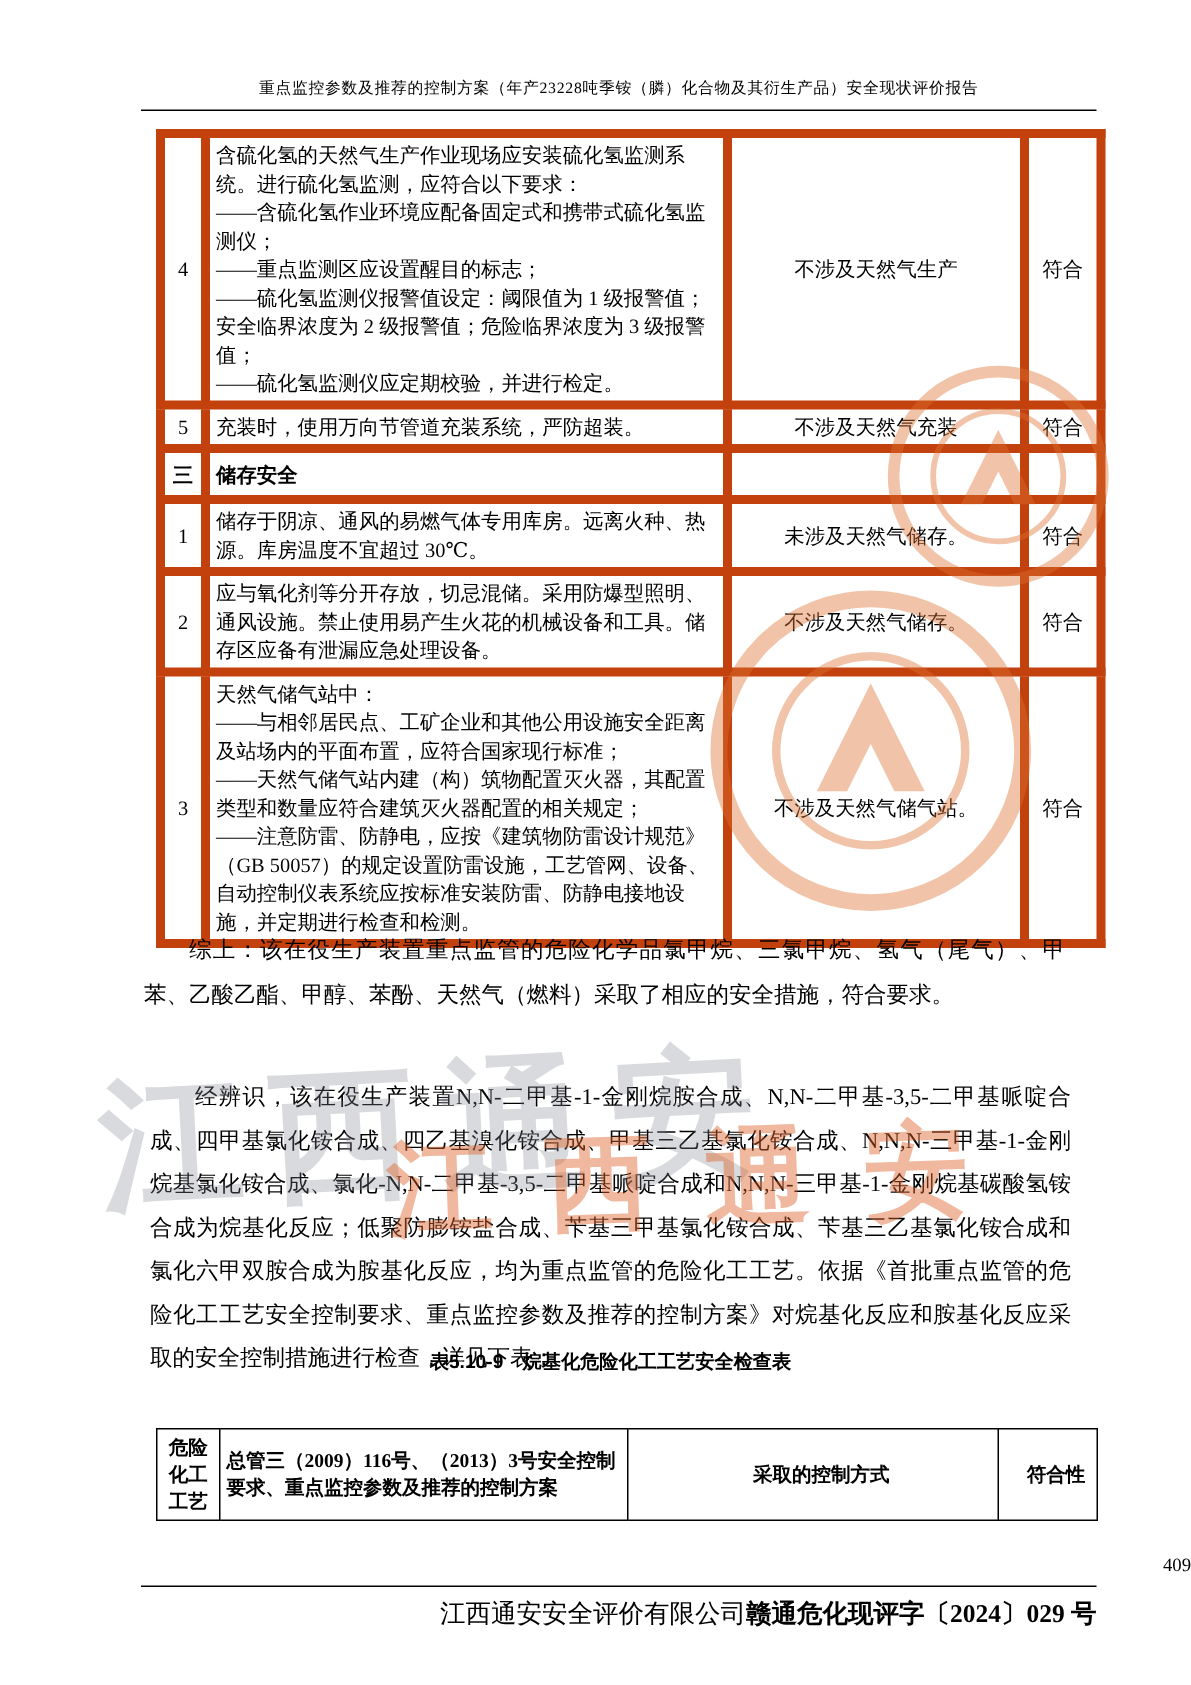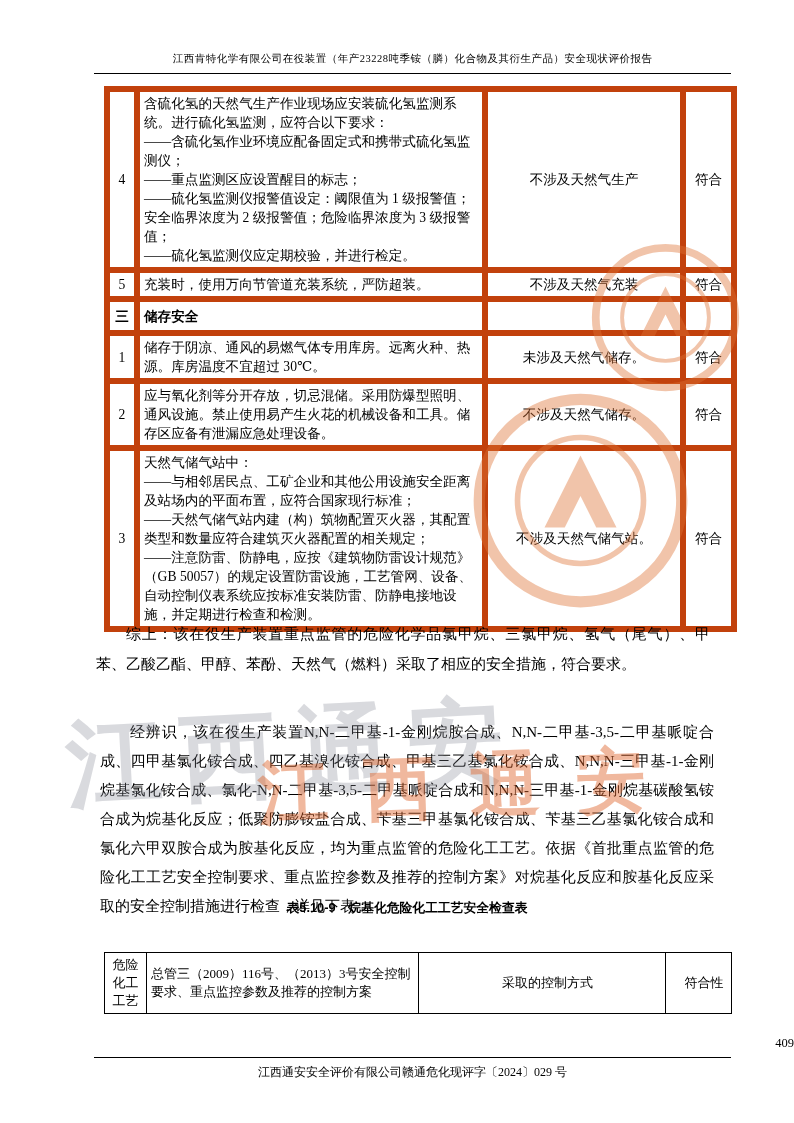--- a/index.html
+++ b/index.html
@@ -22,21 +22,21 @@
 
   
   table { border-collapse:collapse; table-layout:fixed; }
   .t1 { position:absolute; top:86px; left:104px; width:627px; }
   .t1 td { border:6px solid #c2410c; font-size:13.6px; line-height:19px; padding:2px 4px; vertical-align:middle; }
   .t1 .c-num { text-align:center; padding:2px 1px; }
   .t1 .c-content { text-align:left; white-space:pre-line; }
   .t1 .c-status, .t1 .c-result { text-align:center; }
   .t1 tr.section td { font-weight:bold; height:24px; }
 
-  .t2 { position:absolute; top:952px; left:104px; width:627px; }
+  .t2 { position:absolute; top:952px; left:104px; width:627px;font-weight:bold; }
   .t2 td { border:1px solid #000; font-size:13px; line-height:18px; padding:3px 4px; vertical-align:middle; }
   .t2 .h-proc { text-align:center; padding:3px 6px; }
   .t2 .h-req { text-align:left; }
   .t2 .h-ctrl, .t2 .h-conf { text-align:center;padding-left:15px; }
 
   
   .p-summary {
     position:absolute; top:604px; left:96px; width:614px;
     font-size:15px; line-height:30px; text-align:justify; text-indent:2em;
   }
@@ -52,22 +52,22 @@
   }
   .t2-caption {
     position:absolute; top:900px; left:100px; width:614px;
     text-align:center; font-weight:bold; font-size:12.8px;
     font-family:"Liberation Sans","DejaVu Sans",sans-serif;
   }
 
   
   .page-number { position:absolute; top:1036px; left:0; width:100%; text-align:right; font-size:12.5px; }
   .footer-rule { position:absolute; top:1057px; left:94px; right:63px; border-top:1.8px solid #000; }
-  .footer { position:absolute; top:1064px; left:94px; right:63px; display:flex; justify-content:center; font-size:12px; }
-  .footer .right { font-weight:normal; }
+  .footer { position:absolute; top:1064px; left:94px; right:63px; display:flex; justify-content:flex-end; font-size:17px; }
+  .footer .right { font-weight:bold; }
 
   
   .wm { position:absolute; pointer-events:none; z-index:9; }
   .seal { color:rgba(222,115,52,0.42); }
   .seal svg { width:100%; height:100%; }
   .seal-a { top:240px; left:588px; width:155px; height:155px; }
   .seal-b { top:388px; left:468px; width:225px; height:225px; }
   .emblem { top:408px; left:358px; width:205px; height:210px; opacity:0.5; }
   .emblem svg { width:100%; height:100%; }
   .emblem .e-text {
@@ -87,21 +87,21 @@
     letter-spacing:36px; color:rgba(222,98,40,0.45);
     transform:rotate(-2deg); white-space:nowrap;
     font-family:"Liberation Sans","DejaVu Sans",sans-serif;
   }
 </style>
 </head>
 <body>
 
 <div class="layer">
 
-  <div class="header">江西肯特化学有限公司在役装置（年产23228吨季铵（膦）化合物及其衍生产品）安全现状评价报告</div>
+  <div class="header">重点监控参数及推荐的控制方案（年产23228吨季铵（膦）化合物及其衍生产品）安全现状评价报告</div>
   <div class="header-rule"></div>
 
   <table class="t1">
     <colgroup>
       <col style="width:30px">
         <col style="width:348px">
         <col style="width:198px">
         <col style="width:51px">
     </colgroup>
     <tbody>

